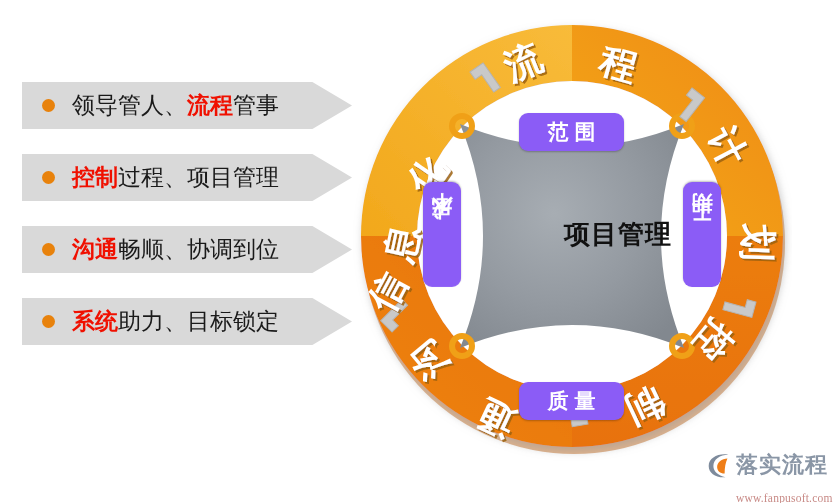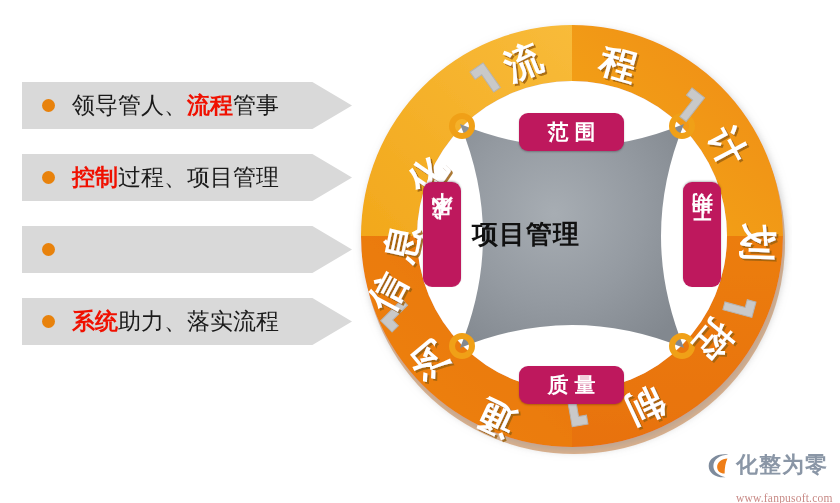--- a/index.html
+++ b/index.html
@@ -54,43 +54,43 @@
   .ringtxt{
     fill:#ffffff;
     font-family:"Liberation Sans","DejaVu Sans",sans-serif;
     font-weight:bold;
     font-size:37px;
   }
 
   
   .badge{
     position:absolute;
-    background:#be185d;
+    background:#8b5cf6;
     border-radius:9px;
     color:#fff;
     font-size:21px;
     font-weight:bold;
     display:flex;
     align-items:center;
     justify-content:center;
     letter-spacing:6px;
     text-indent:6px;
     box-shadow:0 1px 2px rgba(0,0,0,.25);
   }
   #b-top{ left:167px; top:111px; width:105px; height:38px; }
-  #b-bot{ left:167px; top:364px; width:105px; height:38px; }
+  #b-bot{ left:167px; top:380px; width:105px; height:38px; }
   #b-left{ left:71px; top:180px; width:38px; height:105px;
       writing-mode:vertical-rl; transform:rotate(180deg); letter-spacing:6px; }
   #b-right{ left:331px; top:180px; width:38px; height:105px;
       writing-mode:vertical-rl; transform:rotate(180deg); letter-spacing:6px; }
 
   #center-label{
     position:absolute;
     left:120px; top:215px; width:200px;
-    text-align:left;
+    text-align:right;
     font-size:26px;
     font-weight:bold;
     color:#111111;
     letter-spacing:1px;
   }
 
   
   #logo{ position:absolute; left:704px; top:450px; width:130px; height:46px; }
   #logo .lrow{ display:flex; align-items:center; }
   #logo .mark{ width:30px; height:30px; flex:0 0 auto; }
@@ -119,26 +119,27 @@
 
     <div class="arrow-item">
       <div class="arrow-bg"></div>
       <div class="bullet"></div>
       <div class="itxt"><span class="pl"></span><b>控制</b><span class="pl">过程、项目管理</span></div>
     </div>
 
     <div class="arrow-item">
       <div class="arrow-bg"></div>
       <div class="bullet"></div>
-    </div>
-
-    <div class="arrow-item">
-      <div class="arrow-bg"></div>
-      <div class="bullet"></div>
-      <div class="itxt"><span class="pl"></span><b>系统</b><span class="pl">助力、落实流程</span></div>
+      <div class="itxt"><span class="pl"></span><b>沟通</b><span class="pl">畅顺、协调到位</span></div>
+    </div>
+
+    <div class="arrow-item">
+      <div class="arrow-bg"></div>
+      <div class="bullet"></div>
+      <div class="itxt"><span class="pl"></span><b>系统</b><span class="pl">助力、目标锁定</span></div>
     </div>
 
   </div>
 
   <div id="wheel">
     <svg width="440" height="470" viewBox="0 0 440 470">
       <defs>
         <linearGradient id="gL" x1="0" y1="1" x2="1" y2="0">
           <stop offset="0" stop-color="#f2a81c"></stop>
           <stop offset="1" stop-color="#f8bb3a"></stop>
@@ -241,18 +242,18 @@
 
     <div id="center-label">项目管理</div>
   </div>
 
   <div id="logo">
     <div class="lrow">
       <svg class="mark" viewBox="0 0 32 32">
         <path d="M26 5 C16 3 5 8 5 17 C5 25 13 30 23 29 C15 27 10 23 10 17 C10 10 17 5 26 5 Z" fill="#7e8b9c"></path>
         <path d="M25 9 C19 9 14 13 14 18 C14 22 17 25 22 25 C22 19 23 13 25 9 Z" fill="#ef7e18"></path>
       </svg>
-      <div class="brand">化整为零</div>
+      <div class="brand">落实流程</div>
     </div>
     <div class="url">www.fanpusoft.com</div>
   </div>
 
 </div>
 
 </body></html>

